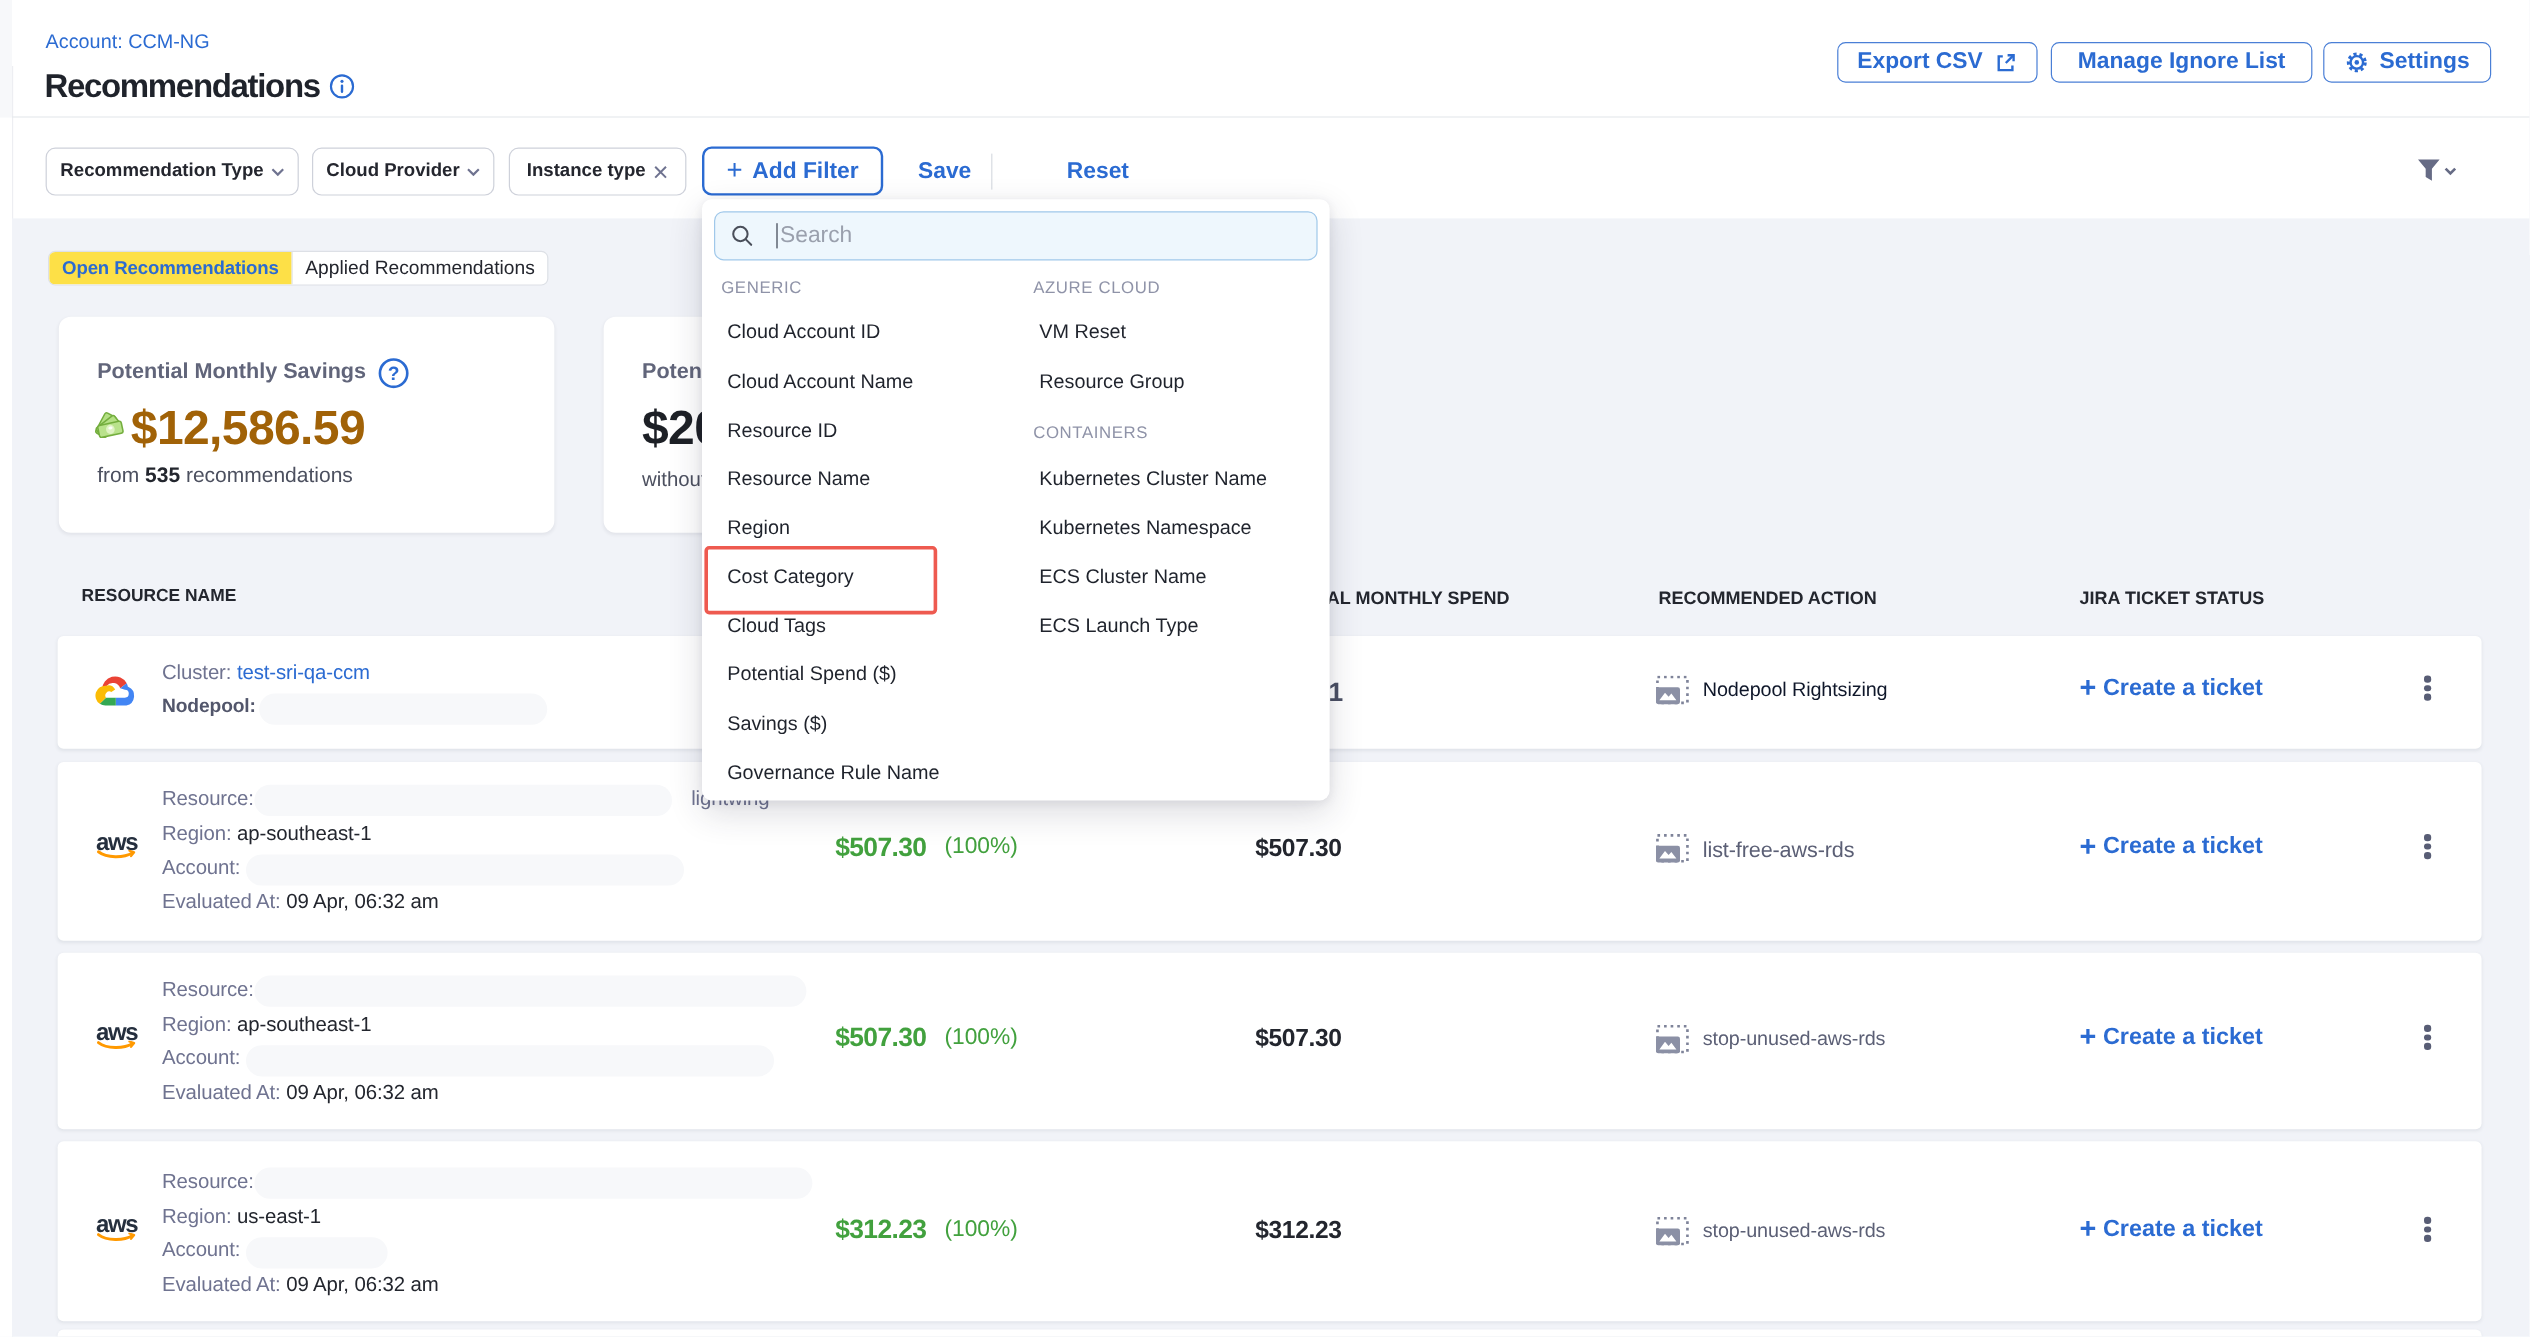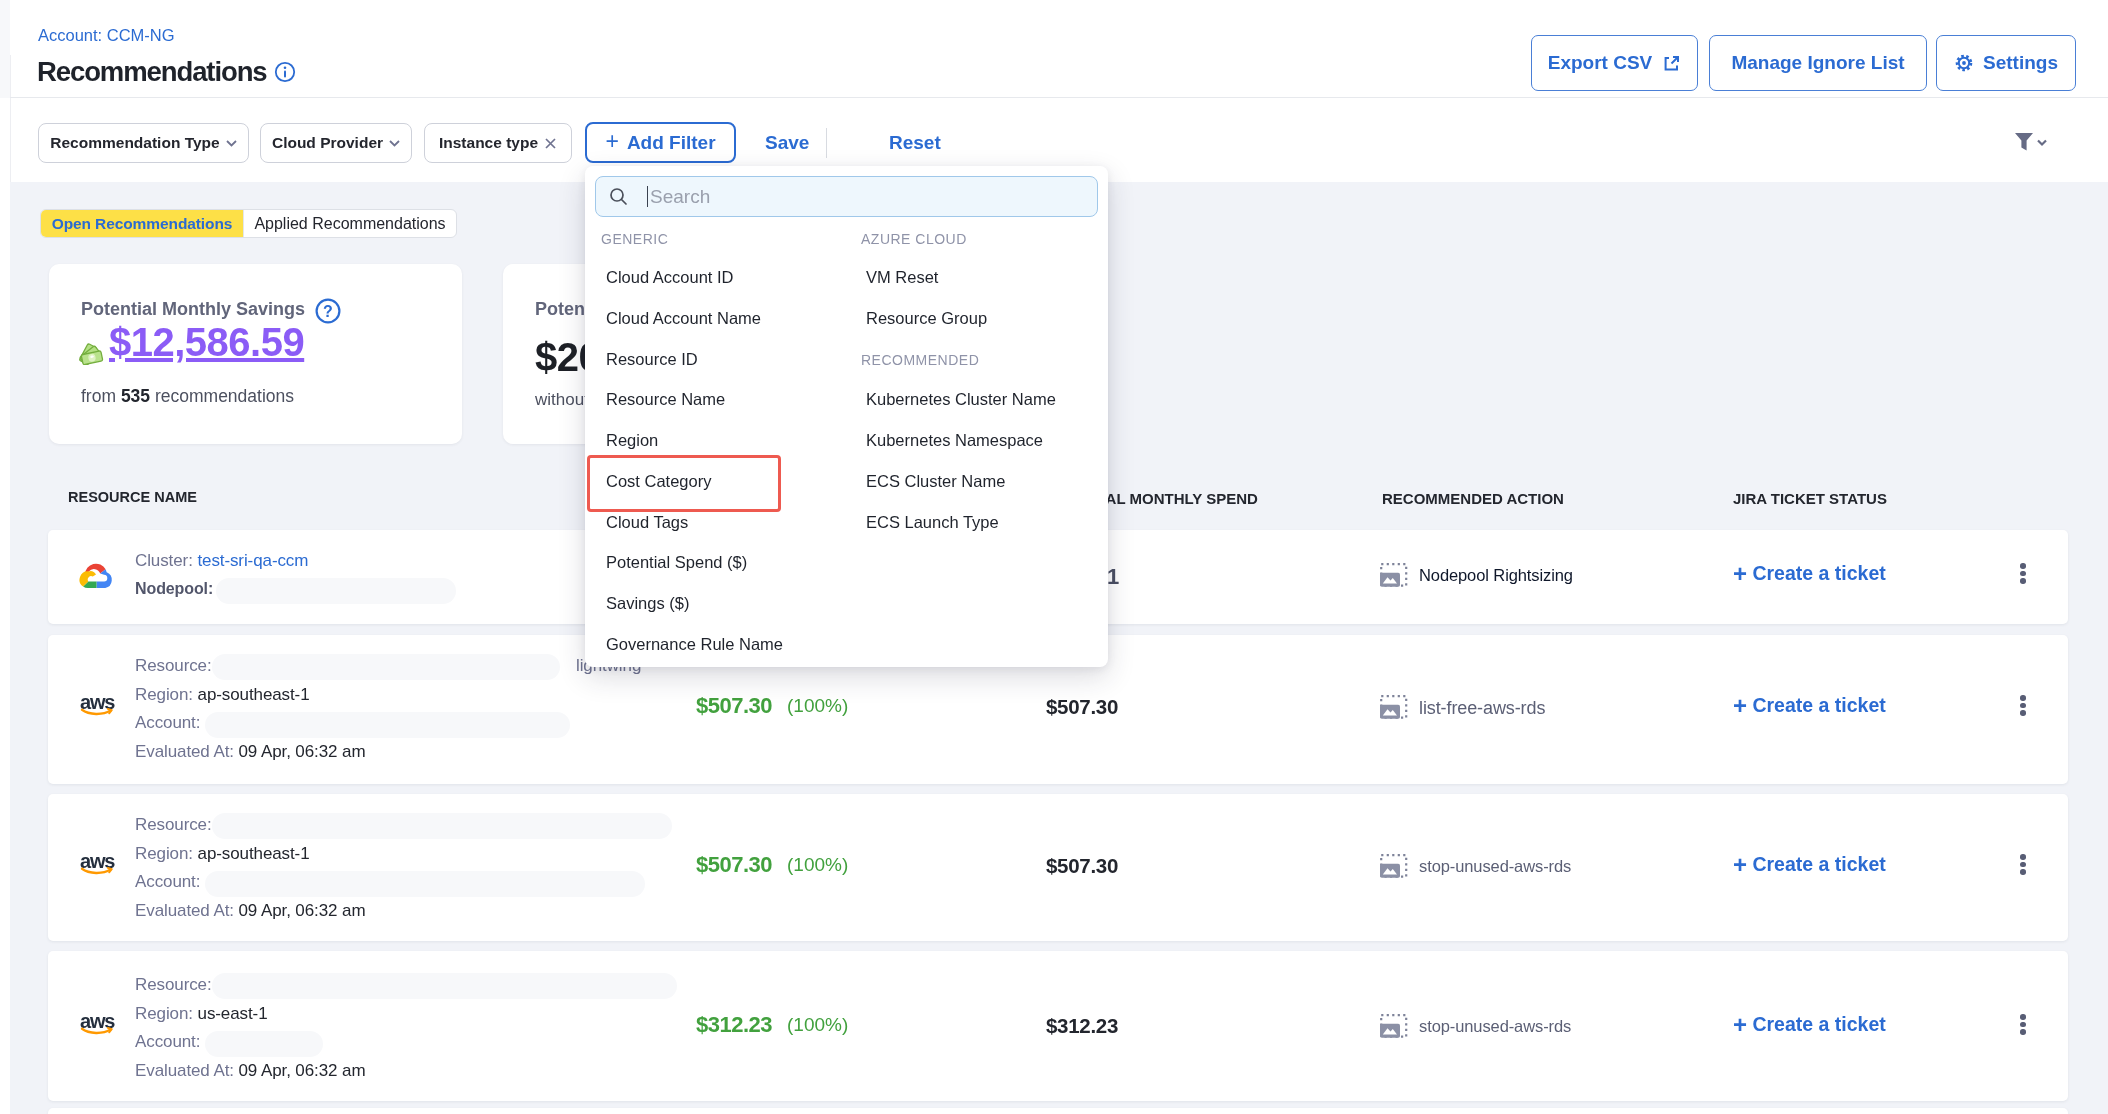--- a/index.html
+++ b/index.html
@@ -10,21 +10,21 @@
   .dark { color:#23262e; }
   .lbl  { color:#6f7390; }
   .b { font-weight:bold; }
   .blur { background:#f7f8fa; border-radius:13px; height:26px; }
   .row { position:absolute; left:48px; width:2020px; background:#fff; border-radius:5px; box-shadow:0 1px 3px rgba(40,45,60,0.08); }
   .hdr { position:absolute; font-size:15px; font-weight:bold; color:#23262e; letter-spacing:0; }
   .line { position:absolute; font-size:17px; letter-spacing:-0.1px; white-space:nowrap; }
   .item { position:absolute; left:21px; font-size:16.5px; color:#1f232c; white-space:nowrap; }
   .item2 { position:absolute; left:281px; font-size:16.5px; color:#1f232c; white-space:nowrap; }
   .seclbl { position:absolute; font-size:14px; color:#8f93a8; letter-spacing:0.5px; }
-  .btn { position:absolute; top:35px; height:56px; border:1.8px solid #4a7fd6; border-radius:7px; background:#fff; color:#2b6bd2; font-weight:bold; font-size:19px; display:flex; align-items:center; justify-content:center; }
+  .btn { position:absolute; top:35px; height:34px; border:1.8px solid #4a7fd6; border-radius:7px; background:#fff; color:#2b6bd2; font-weight:bold; font-size:19px; display:flex; align-items:center; justify-content:center; }
   .pill { position:absolute; top:123px; height:40px; border:1px solid #ced1da; border-radius:8px; background:#fff; color:#24262e; font-weight:bold; font-size:15.5px; display:flex; align-items:center; justify-content:center; gap:6px; }
   .chev { width:11px; height:7px; }
   .green { color:#42a13e; }
   .kebab { position:absolute; left:2020px; width:6px; }
   .kebab i { display:block; width:5.5px; height:5.5px; border-radius:50%; background:#585d75; margin:0 0 2px 0; }
 </style>
 </head>
 <body>
 
 <div class="abs" style="left:0;top:0;width:10px;height:98px;background:#f7f8fa;"></div>
@@ -99,21 +99,21 @@
  <g transform="rotate(-38 6 20)">
   <rect x="4" y="13.8" width="19" height="10" rx="1.8" fill="#b4e084" stroke="#74ae3e" stroke-width="1.3"></rect>
   <circle cx="8.5" cy="18.8" r="2.1" fill="#8ec459"></circle>
  </g>
  <g transform="rotate(-12 6 20)">
   <rect x="3.5" y="13.2" width="20" height="10.2" rx="1.8" fill="#b9e28c" stroke="#74ae3e" stroke-width="1.3"></rect>
   <ellipse cx="13.5" cy="18.3" rx="3.6" ry="3.9" fill="#dff2c3"></ellipse>
   <ellipse cx="13.8" cy="17.2" rx="1.8" ry="1.2" fill="#fff" opacity="0.9"></ellipse>
  </g>
 </svg>
-<div class="abs b" style="left:109px;top:320px;font-size:40px;color:#8b5cf6;letter-spacing:-0.5px;text-decoration:underline;">$12,586.59</div>
+<div class="abs b" style="left:109px;top:335px;font-size:40px;color:#a16207;letter-spacing:-0.5px;">$12,586.59</div>
 <div class="abs" style="left:81px;top:386px;font-size:17.5px;color:#4c505f;">from <span class="b dark">535</span> recommendations</div>
 
 <div class="abs" style="left:503px;top:264px;width:413px;height:180px;background:#fff;border-radius:10px;box-shadow:0 1px 3px rgba(40,45,60,0.07);"></div>
 <div class="abs b" style="left:535px;top:299px;font-size:18px;color:#61657a;">Potential Monthly Spend</div>
 <div class="abs b" style="left:535px;top:335px;font-size:40px;color:#1d2026;letter-spacing:-0.5px;">$20,486.51</div>
 <div class="abs" style="left:535px;top:390px;font-size:17px;color:#4c505f;">without applying recommendations</div>
 
 <div class="hdr" style="left:68px;top:489px;font-size:14.5px;">RESOURCE NAME</div>
 <div class="hdr" style="left:697px;top:490px;">MONTHLY SAVINGS</div>
 <div class="hdr" style="left:1077px;top:490px;">TOTAL MONTHLY SPEND</div>
@@ -258,18 +258,18 @@
   <div class="item" style="top:347px;text-align:right;">Cloud Tags</div>
   <div class="item" style="top:387px;">Potential Spend ($)</div>
   <div class="item" style="top:428px;">Savings ($)</div>
   <div class="item" style="top:469px;">Governance Rule Name</div>
 
   <div style="position:absolute;left:1.5px;top:289px;width:194px;height:57px;border:3.2px solid #ee5a50;border-radius:4px;"></div>
 
   <div class="seclbl" style="left:276px;top:65px;">AZURE CLOUD</div>
   <div class="item2" style="top:102px;">VM Reset</div>
   <div class="item2" style="top:143px;">Resource Group</div>
-  <div class="seclbl" style="left:276px;top:186px;">RECOMMENDED</div>
+  <div class="seclbl" style="left:276px;top:186px;">CONTAINERS</div>
   <div class="item2" style="top:224px;">Kubernetes Cluster Name</div>
   <div class="item2" style="top:265px;">Kubernetes Namespace</div>
   <div class="item2" style="top:306px;">ECS Cluster Name</div>
   <div class="item2" style="top:347px;">ECS Launch Type</div>
 </div>
 
 </body></html>

